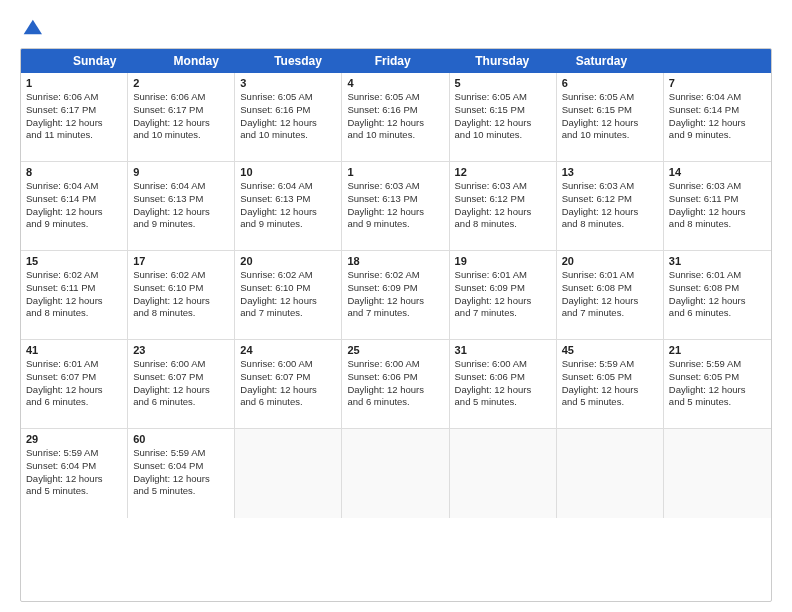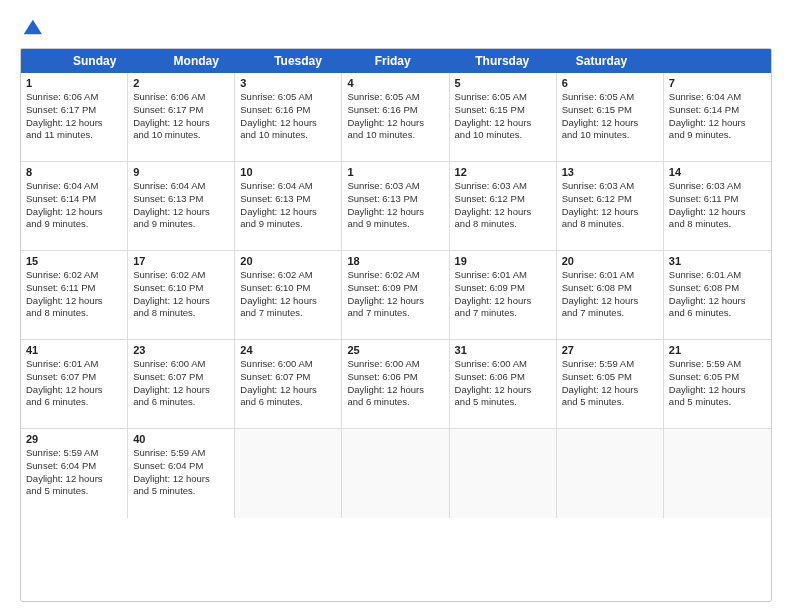--- a/index.html
+++ b/index.html
@@ -325,21 +325,21 @@
             <span class="info-line">and 6 minutes.</span>
           </div>
           <div class="cal-cell">
             <span class="day-num">31</span>
             <span class="info-line">Sunrise: 6:00 AM</span>
             <span class="info-line">Sunset: 6:06 PM</span>
             <span class="info-line">Daylight: 12 hours</span>
             <span class="info-line">and 5 minutes.</span>
           </div>
           <div class="cal-cell">
-            <span class="day-num">27</span>
+            <span class="day-num">45</span>
             <span class="info-line">Sunrise: 5:59 AM</span>
             <span class="info-line">Sunset: 6:05 PM</span>
             <span class="info-line">Daylight: 12 hours</span>
             <span class="info-line">and 5 minutes.</span>
           </div>
           <div class="cal-cell">
             <span class="day-num">21</span>
             <span class="info-line">Sunrise: 5:59 AM</span>
             <span class="info-line">Sunset: 6:05 PM</span>
             <span class="info-line">Daylight: 12 hours</span>
@@ -348,21 +348,21 @@
         </div>
         <div class="cal-week">
           <div class="cal-cell">
             <span class="day-num">29</span>
             <span class="info-line">Sunrise: 5:59 AM</span>
             <span class="info-line">Sunset: 6:04 PM</span>
             <span class="info-line">Daylight: 12 hours</span>
             <span class="info-line">and 5 minutes.</span>
           </div>
           <div class="cal-cell">
-            <span class="day-num">40</span>
+            <span class="day-num">60</span>
             <span class="info-line">Sunrise: 5:59 AM</span>
             <span class="info-line">Sunset: 6:04 PM</span>
             <span class="info-line">Daylight: 12 hours</span>
             <span class="info-line">and 5 minutes.</span>
           </div>
           <div class="cal-cell empty"></div>
           <div class="cal-cell empty"></div>
           <div class="cal-cell empty"></div>
           <div class="cal-cell empty"></div>
           <div class="cal-cell empty"></div>

